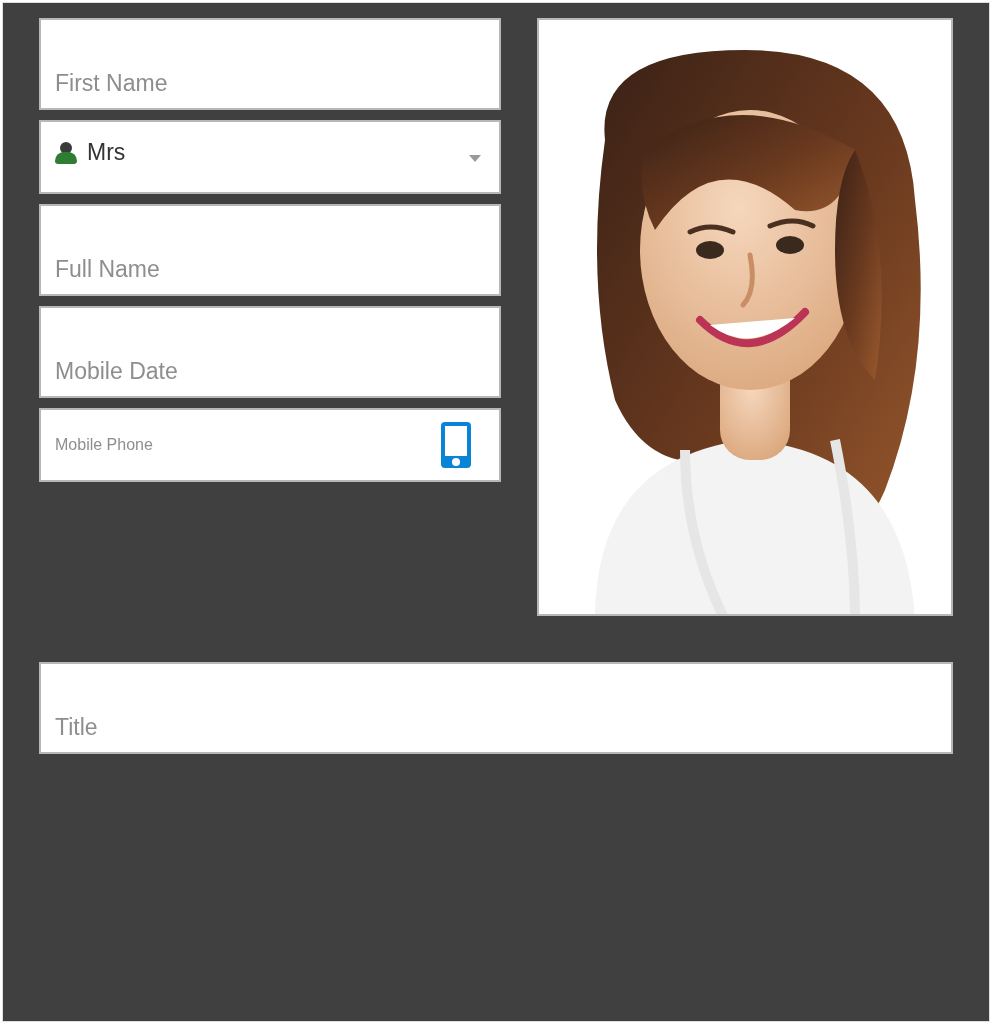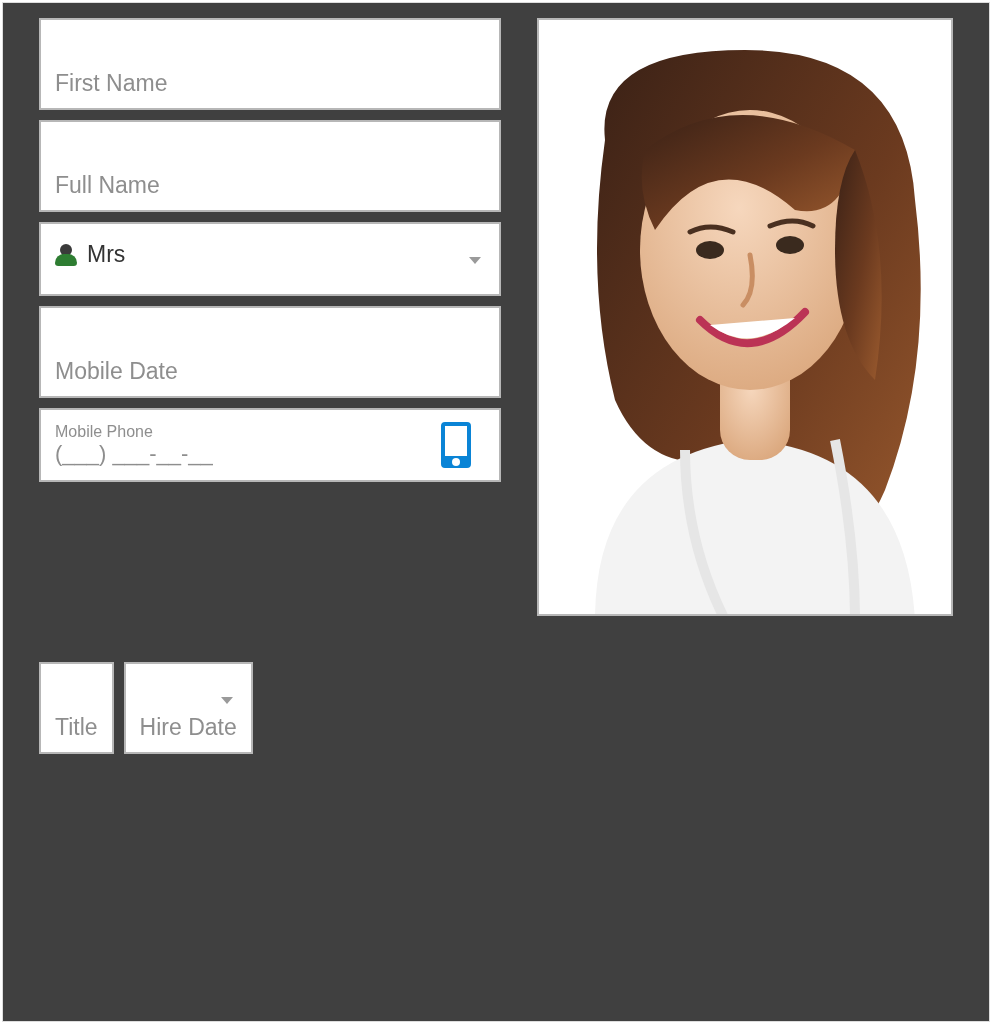--- a/index.html
+++ b/index.html
@@ -34,21 +34,21 @@
     flex: 1;
     height: 594px;
     border: 2px solid #b7b7b7;
     background: #fff;
     position: relative;
     overflow: hidden;
   }
   .full-col {
     margin-top: 46px;
     display: flex;
-    flex-direction: row;
+    flex-direction: column;
     gap: 10px;
   }
 
   .field {
     box-sizing: border-box;
     border: 2px solid #b7b7b7;
     background: #fff;
     height: 92px;
     position: relative;
     display: flex;
@@ -162,43 +162,42 @@
 
 <div class="outer-wrap">
   <div class="top-row">
 
     <div class="left-col">
 
       <div class="field">
         <span class="floating-label">First Name</span>
       </div>
 
-
-      <div class="field">
-        <span class="floating-label">Full Name</span>
-      </div>
 
       <div class="field short">
         <span class="selected-value">
           <span class="person-icon">
             <span class="head"></span>
               <span class="body"></span>
           </span>
           <span>Mrs</span>
         </span>
         <span class="caret"></span>
       </div>
 
       <div class="field">
+        <span class="floating-label">Full Name</span>
+      </div>
+
+      <div class="field">
         <span class="floating-label">Mobile Date</span>
       </div>
 
       <div class="field short" style="align-items:flex-start;flex-direction:column;justify-content:center;padding-top:6px;padding-bottom:6px;">
         <span class="top-label" style="position:static;font-size:16px;">Mobile Phone</span>
-        <span class="mask-text" style="font-size:22px;">(___) ___-__-__</span>
         <span class="phone-icon">
           <span class="frame"></span>
             <span class="bar"></span>
             <span class="btn"></span>
         </span>
       </div>
 
     </div>
 
     <div class="photo-box">
@@ -245,19 +244,15 @@
 
   </div>
 
   <div class="full-col">
 
     <div class="field">
       <span class="floating-label">Title</span>
     </div>
 
 
-    <div class="field">
-      <span class="floating-label">Hire Date</span>
-      <span class="caret hiright"></span>
-    </div>
 
   </div>
 </div>
 
 </body></html>

